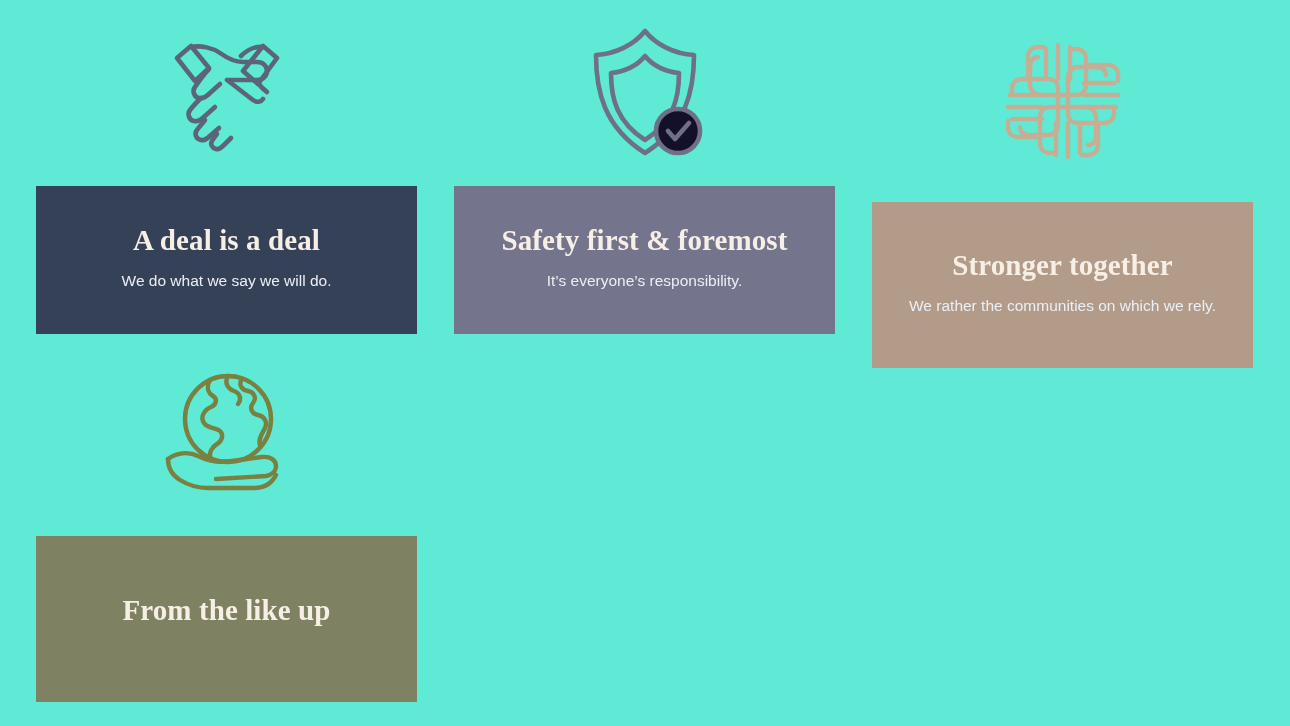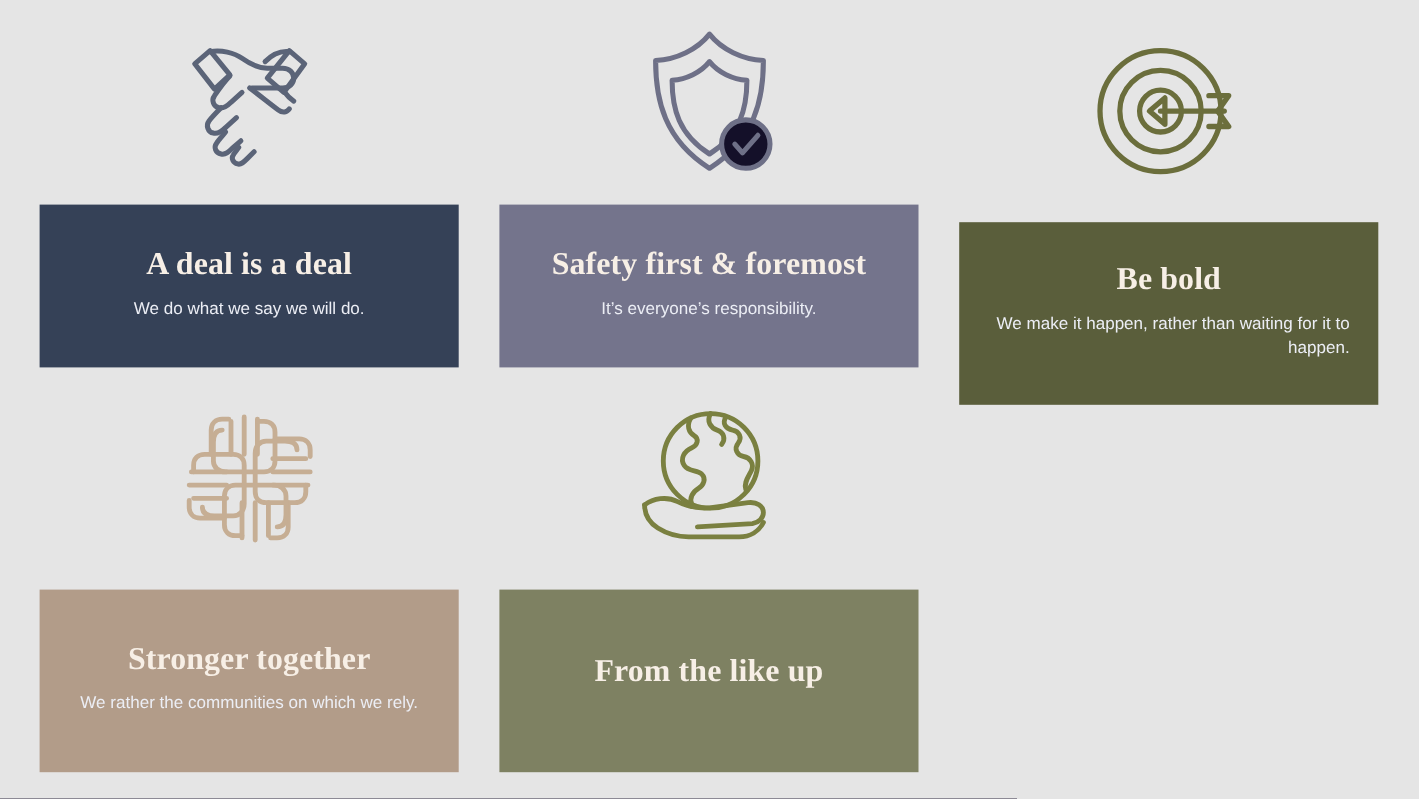--- a/index.html
+++ b/index.html
@@ -12,21 +12,21 @@
 
   body {
     background: #141029;
     font-family: "Liberation Sans", sans-serif;
   }
 
   .values-section {
     width: 1290px;
     height: 726px;
     position: relative;
-    background: #e5e5e5;
+    background: #5eead4;
   }
 
   .values-grid {
     position: absolute;
     left: 36px;
     top: 0;
     width: 1217px;
     height: 726px;
     display: grid;
     grid-template-columns: repeat(3, 381px);
@@ -131,38 +131,20 @@
           </svg>
         </span>
       </div>
       <div class="value-card" style="background:#74748C">
         <div class="value-title" style="color: rgb(247, 239, 230);">Safety first &amp; foremost</div>
         <div class="value-desc" style="color: rgb(236, 238, 245);">It’s everyone’s responsibility.</div>
       </div>
     </div>
 
 
-    <div class="value-cell row-bottom">
-      <div class="icon-area">
-        <span>
-          <svg width="140" height="124" viewBox="0 0 140 124" fill="none" stroke="#6B6E3C" stroke-width="4.8" stroke-linecap="round" stroke-linejoin="round">
-            <circle cx="62" cy="62" r="55"></circle>
-            <circle cx="62" cy="62" r="37"></circle>
-            <circle cx="62" cy="62" r="19"></circle>
-            <path d="M52 62 L66 50 L66 74 Z"></path>
-            <path d="M62 62 L120 62"></path>
-            <path d="M106 48 L124 48 L114 62 L124 76 L106 76"></path>
-          </svg>
-        </span>
-      </div>
-      <div class="value-card" style="background:#5A5E3B">
-        <div class="value-title" style="color: rgb(247, 239, 230);">Be bold</div>
-        <div class="value-desc" style="color: rgb(236, 238, 245);">We make it happen, rather than waiting for it to happen.</div>
-      </div>
-    </div>
 
     <div class="value-cell row-bottom">
       <div class="icon-area">
         <span>
           <svg width="130" height="132" viewBox="0 0 130 132" fill="none" stroke="#C6AE94" stroke-width="4.4" stroke-linecap="round" stroke-linejoin="round">
 
             <path d="M48 14 V44 M60 10 V44 M72 12 V44"></path>
             <path d="M40 22 C34 22 32 27 32 33 V50 C32 56 37 60 43 60 H78 C84 60 88 56 88 50 V24 C88 18 84 14 78 14 H72"></path>
             <path d="M88 30 H110 C116 30 120 34 120 40 V46"></path>
 

